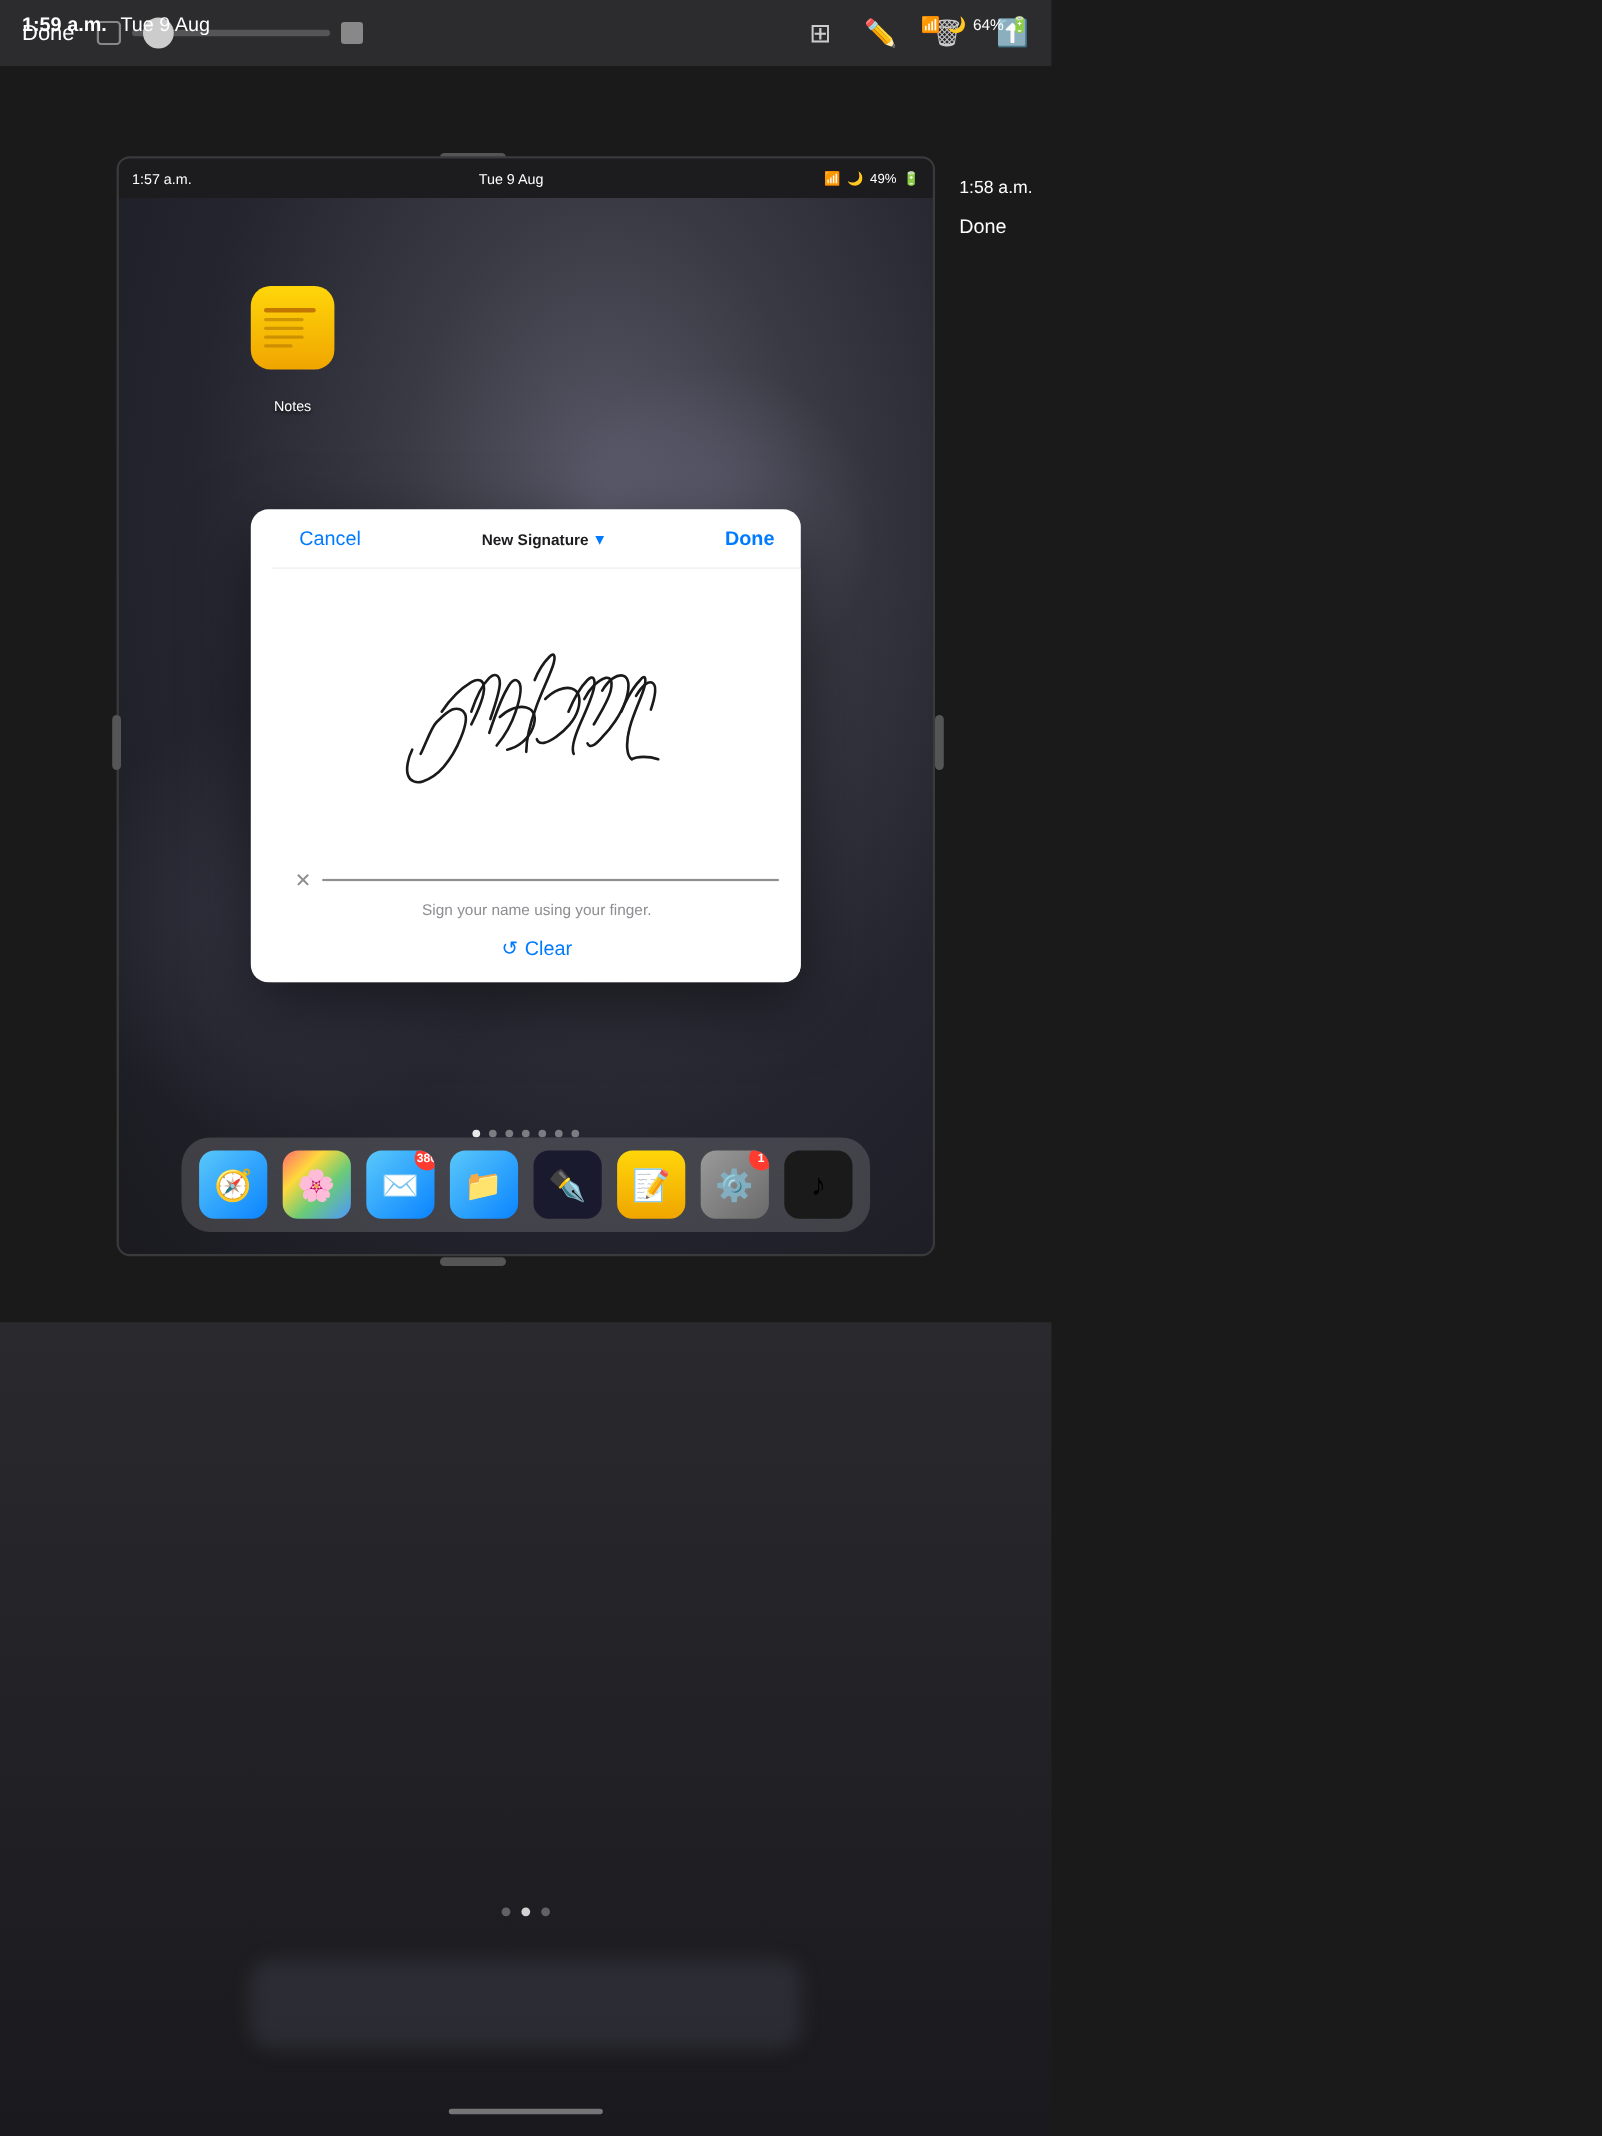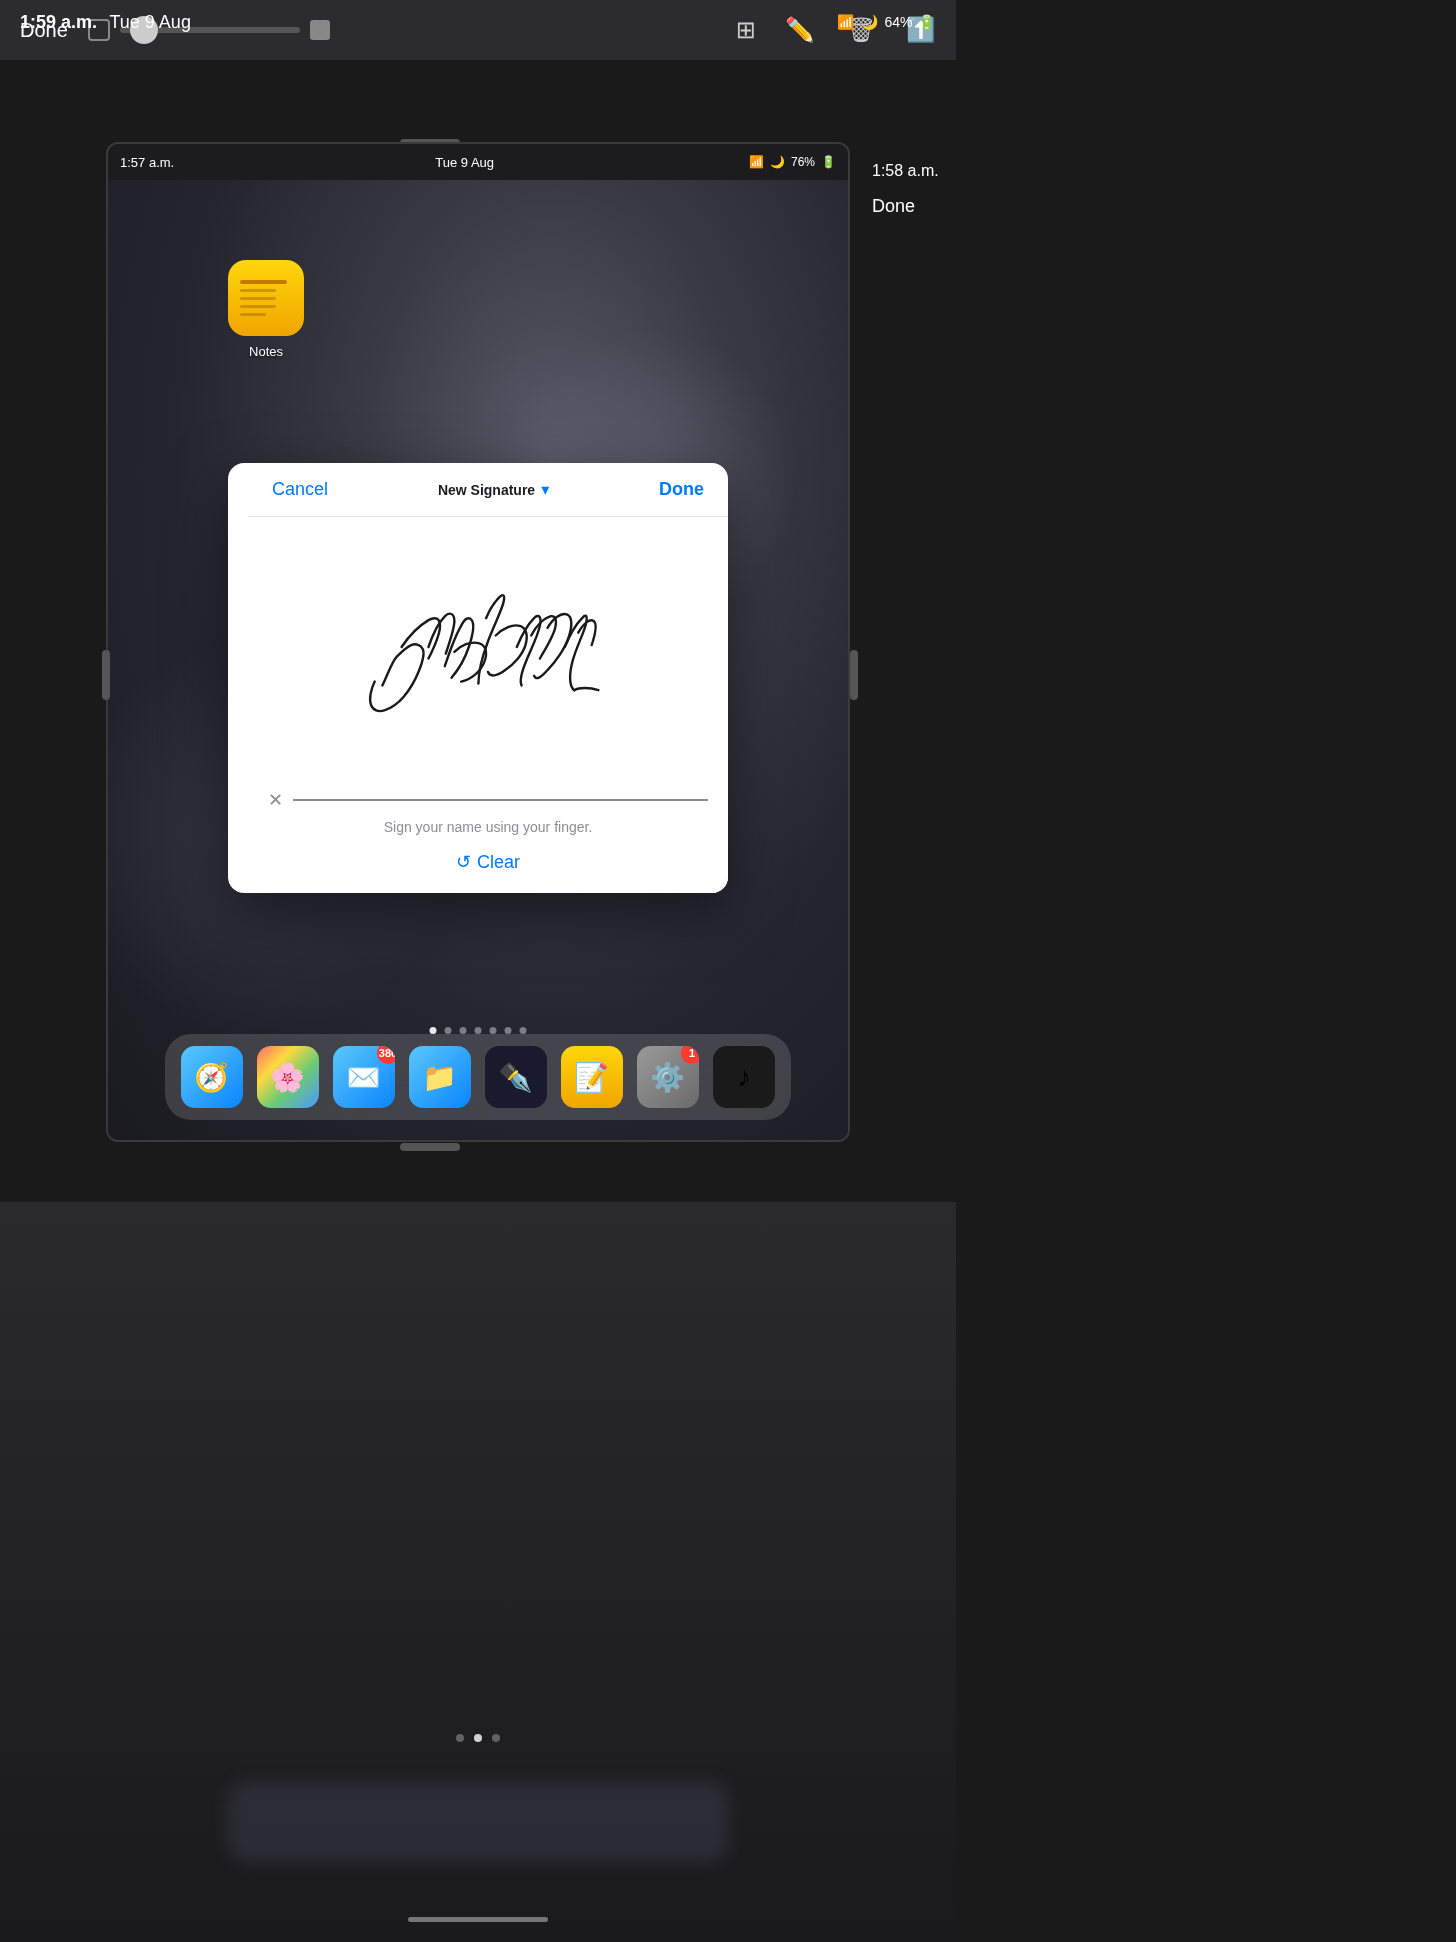--- a/index.html
+++ b/index.html
@@ -160,21 +160,21 @@
     }
 
     
     .notes-icon-container {
       position: absolute;
       top: 80px;
       left: 120px;
       display: flex;
       flex-direction: column;
       align-items: center;
-      gap: 8px;
+      gap: 26px;
     }
 
     .notes-icon {
       width: 76px;
       height: 76px;
       border-radius: 18px;
       background: linear-gradient(180deg, #ffd60a 0%, #f0a500 100%);
       position: relative;
       overflow: hidden;
     }
@@ -589,21 +589,21 @@
 <div class="resize-handle-top"></div>
 
 <div class="ipad-container">
 
   <div class="ipad-status-bar">
     <span class="ipad-status-time">1:57 a.m.</span>
     <span style="color:white;font-size:13px;margin-left:6px;">Tue 9 Aug</span>
     <div class="ipad-status-right">
       <span>📶</span>
       <span>🌙</span>
-      <span>76%</span>
+      <span>49%</span>
       <span>🔋</span>
     </div>
   </div>
 
   <div class="ipad-wallpaper">
     <div class="wallpaper-orb1"></div>
     <div class="wallpaper-orb2"></div>
 
     <div class="notes-icon-container">
       <div class="notes-icon">

